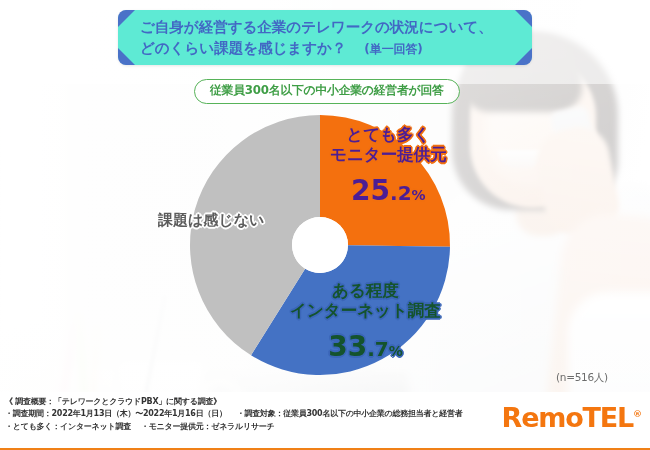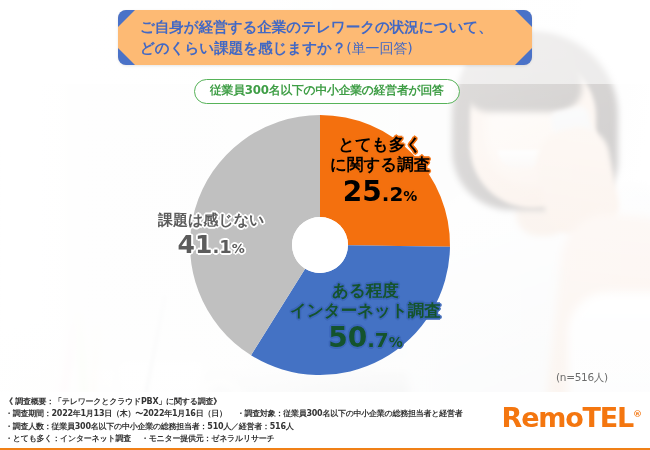--- a/index.html
+++ b/index.html
@@ -68,48 +68,48 @@
   .ph-arm{position:absolute;left:556px;top:214px;width:112px;height:190px;border-radius:48px 30px 0 0;
     background:linear-gradient(180deg,#f6ded0,#edcdb6);filter:blur(4px);transform:rotate(6deg);}
   .ph-sleeve{position:absolute;left:568px;top:292px;width:120px;height:164px;border-radius:40px 20px 0 0;
     background:linear-gradient(180deg,#ffffff,#eef0f2);filter:blur(4px);}
   .photo-wash{position:absolute;inset:0;background:rgba(255,255,255,.70);}
   .photo-wash2{position:absolute;inset:0;
     background:linear-gradient(90deg,rgba(255,255,255,.86) 0%,rgba(255,255,255,.76) 40%,rgba(255,255,255,.42) 68%,rgba(255,255,255,.30) 100%);}
   .photo-topfade{position:absolute;left:0;top:0;width:650px;height:84px;background:rgba(255,255,255,.55);}
 
   
-  .title-box{position:absolute;left:118px;top:10px;width:414px;height:55px;background:#fdba74;
+  .title-box{position:absolute;left:118px;top:10px;width:414px;height:55px;background:#5eead4;
     border-radius:9px;box-shadow:0 1px 3px rgba(0,0,0,.10);}
   .tri{position:absolute;width:0;height:0;}
   .tri.tl{left:0;top:0;border-top:17px solid #4a72c8;border-right:17px solid transparent;border-top-left-radius:8px;}
   .tri.tr{right:0;top:0;border-top:17px solid #4a72c8;border-left:17px solid transparent;border-top-right-radius:8px;}
   .tri.bl{left:0;bottom:0;border-bottom:17px solid #4a72c8;border-right:17px solid transparent;border-bottom-left-radius:8px;}
   .tri.br{right:0;bottom:0;border-bottom:17px solid #4a72c8;border-left:17px solid transparent;border-bottom-right-radius:8px;}
   .title-text{position:absolute;left:22px;top:7px;width:372px;color:#4268c4;
     font-size:14.6px;font-weight:bold;line-height:1.42;letter-spacing:-.1px;}
-  .title-sub{font-size:14px;font-weight:normal;}
+  .title-sub{font-size:12px;font-weight:bold;margin-left:18px;}
 
   
   .pill{position:absolute;left:194px;top:79px;padding:3px 15px 4px;border:1.6px solid #57b359;
     border-radius:16px;background:rgba(255,255,255,.80);color:#3f9e46;
     font-size:11.8px;font-weight:bold;letter-spacing:-.2px;white-space:nowrap;}
 
   
   .donut-wrap{position:absolute;left:168px;top:105px;width:310px;height:285px;}
 
   
   .lbl{position:absolute;text-align:center;line-height:1.2;font-weight:bold;white-space:nowrap;}
   .lbl .t{display:block;}
-  .lbl .v{display:block;line-height:1;margin-top:3px;}
+  .lbl .v{display:block;line-height:1;margin-top:12px;}
   .v .num{font-size:28px;}
   .v .dec{font-size:20px;}
   .v .pc{font-size:14px;}
 
-  .lbl-orange{left:330px;top:135px;color:#000000;font-size:16.5px;
+  .lbl-orange{left:330px;top:125px;color:#4c1d95;font-size:16.5px;
     text-shadow:1.6px 0 0 #f2700f,-1.6px 0 0 #f2700f,0 1.6px 0 #f2700f,0 -1.6px 0 #f2700f,
                 1.2px 1.2px 0 #f2700f,-1.2px 1.2px 0 #f2700f,1.2px -1.2px 0 #f2700f,-1.2px -1.2px 0 #f2700f;}
   .lbl-blue{left:290px;top:281px;color:#14532d;font-size:16.5px;
     text-shadow:1.6px 0 0 #3b66b8,-1.6px 0 0 #3b66b8,0 1.6px 0 #3b66b8,0 -1.6px 0 #3b66b8,
                 1.2px 1.2px 0 #3b66b8,-1.2px 1.2px 0 #3b66b8,1.2px -1.2px 0 #3b66b8,-1.2px -1.2px 0 #3b66b8;}
   .lbl-gray{left:158px;top:211px;color:#5c5c5c;font-size:15px;
     text-shadow:1.8px 0 0 #ffffff,-1.8px 0 0 #ffffff,0 1.8px 0 #ffffff,0 -1.8px 0 #ffffff,
                 1.4px 1.4px 0 #ffffff,-1.4px 1.4px 0 #ffffff,1.4px -1.4px 0 #ffffff,-1.4px -1.4px 0 #ffffff;}
   .lbl-gray .v .num{font-size:25px;}
   .lbl-gray .v .dec{font-size:18px;}
@@ -186,40 +186,38 @@
         <path id="slice0" d="M 152 10 A 130 130 0 0 1 281.9897357464961 141.63358518483582 L 179.99778923770685 140.35184911673386 A 28 28 0 0 0 152 112 Z" fill="#F4700E"></path>
         <path id="slice1" d="M 281.9897357464961 141.63358518483582 A 130 130 0 0 1 83.0335460401246 250.19813169106084 L 137.14568683941144 163.73498221038233 A 28 28 0 0 0 179.99778923770685 140.35184911673386 Z" fill="#4472C4"></path>
         <path id="slice2" d="M 83.0335460401246 250.19813169106084 A 130 130 0 0 1 151.99999999999997 10 L 152 112 A 28 28 0 0 0 137.14568683941144 163.73498221038233 Z" fill="#C0C0C0"></path>
       </g>
       <circle cx="152" cy="140" r="28" fill="#ffffff"></circle>
     </svg>
   </div>
 
   <div class="lbl lbl-orange">
     <span class="t">とても多く</span>
-    <span class="t">に関する調査</span>
+    <span class="t">モニター提供元</span>
     <span class="v"><span class="num">25</span><span class="dec">.2</span><span class="pc">%</span></span>
   </div>
 
   <div class="lbl lbl-blue">
     <span class="t">ある程度</span>
     <span class="t">インターネット調査</span>
-    <span class="v"><span class="num">50</span><span class="dec">.7</span><span class="pc">%</span></span>
+    <span class="v"><span class="num">33</span><span class="dec">.7</span><span class="pc">%</span></span>
   </div>
 
   <div class="lbl lbl-gray">
     <span class="t">課題は感じない</span>
-    <span class="v"><span class="num">41</span><span class="dec">.1</span><span class="pc">%</span></span>
   </div>
 
   <div class="nnote">(n=516人)</div>
 
   <div class="footer">
     <div class="fnotes">
       <div class="row">《 調査概要：「テレワークとクラウドPBX」に関する調査》</div>
       <div class="row"><span>・調査期間：2022年1月13日（木）〜2022年1月16日（日）</span><span class="g">・調査対象：従業員300名以下の中小企業の総務担当者と経営者</span></div>
-      <div class="row">・調査人数：従業員300名以下の中小企業の総務担当者：510人／経営者：516人</div>
       <div class="row"><span>・とても多く：インターネット調査</span><span class="g">・モニター提供元：ゼネラルリサーチ</span></div>
     </div>
     <div class="logo"><span>RemoTEL</span><span class="reg">®</span></div>
   </div>
 
 </div>
 
 </body></html>

